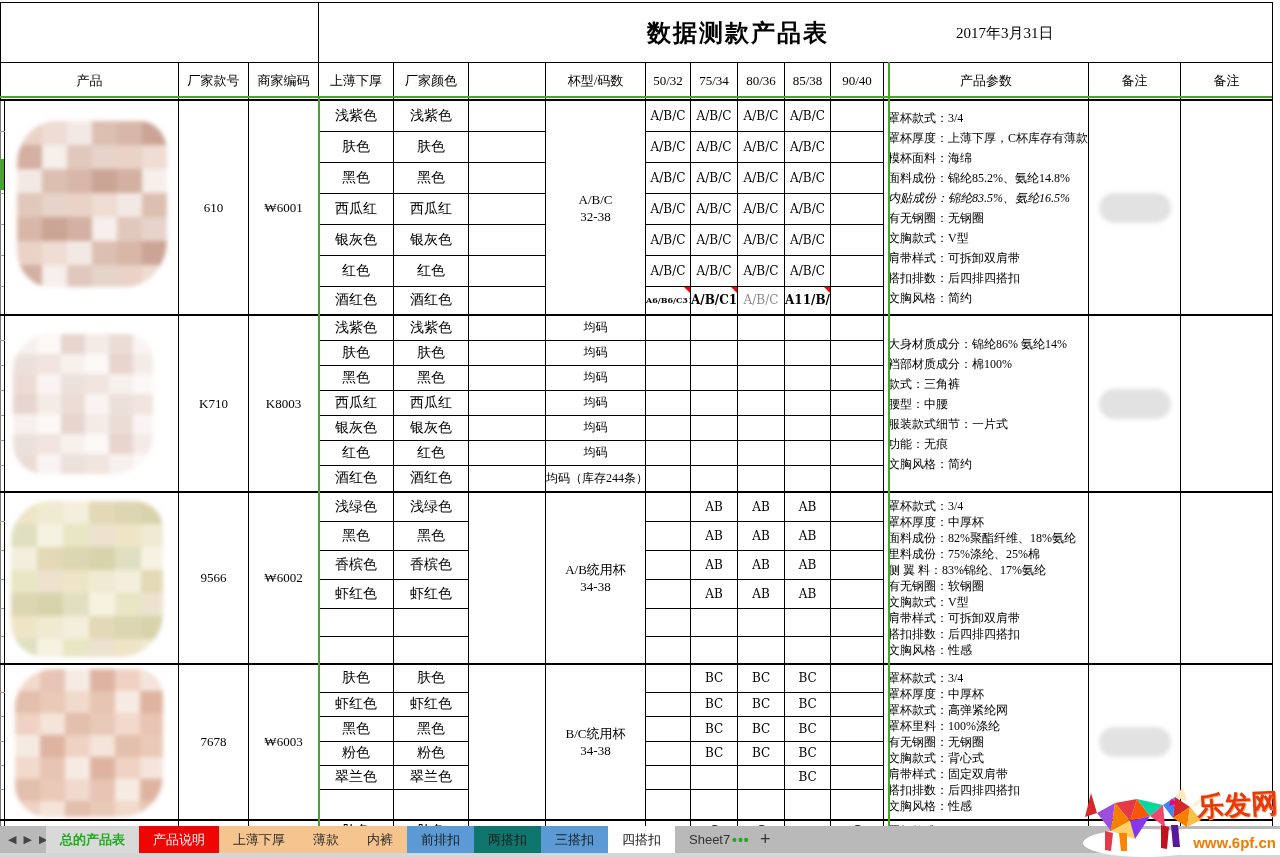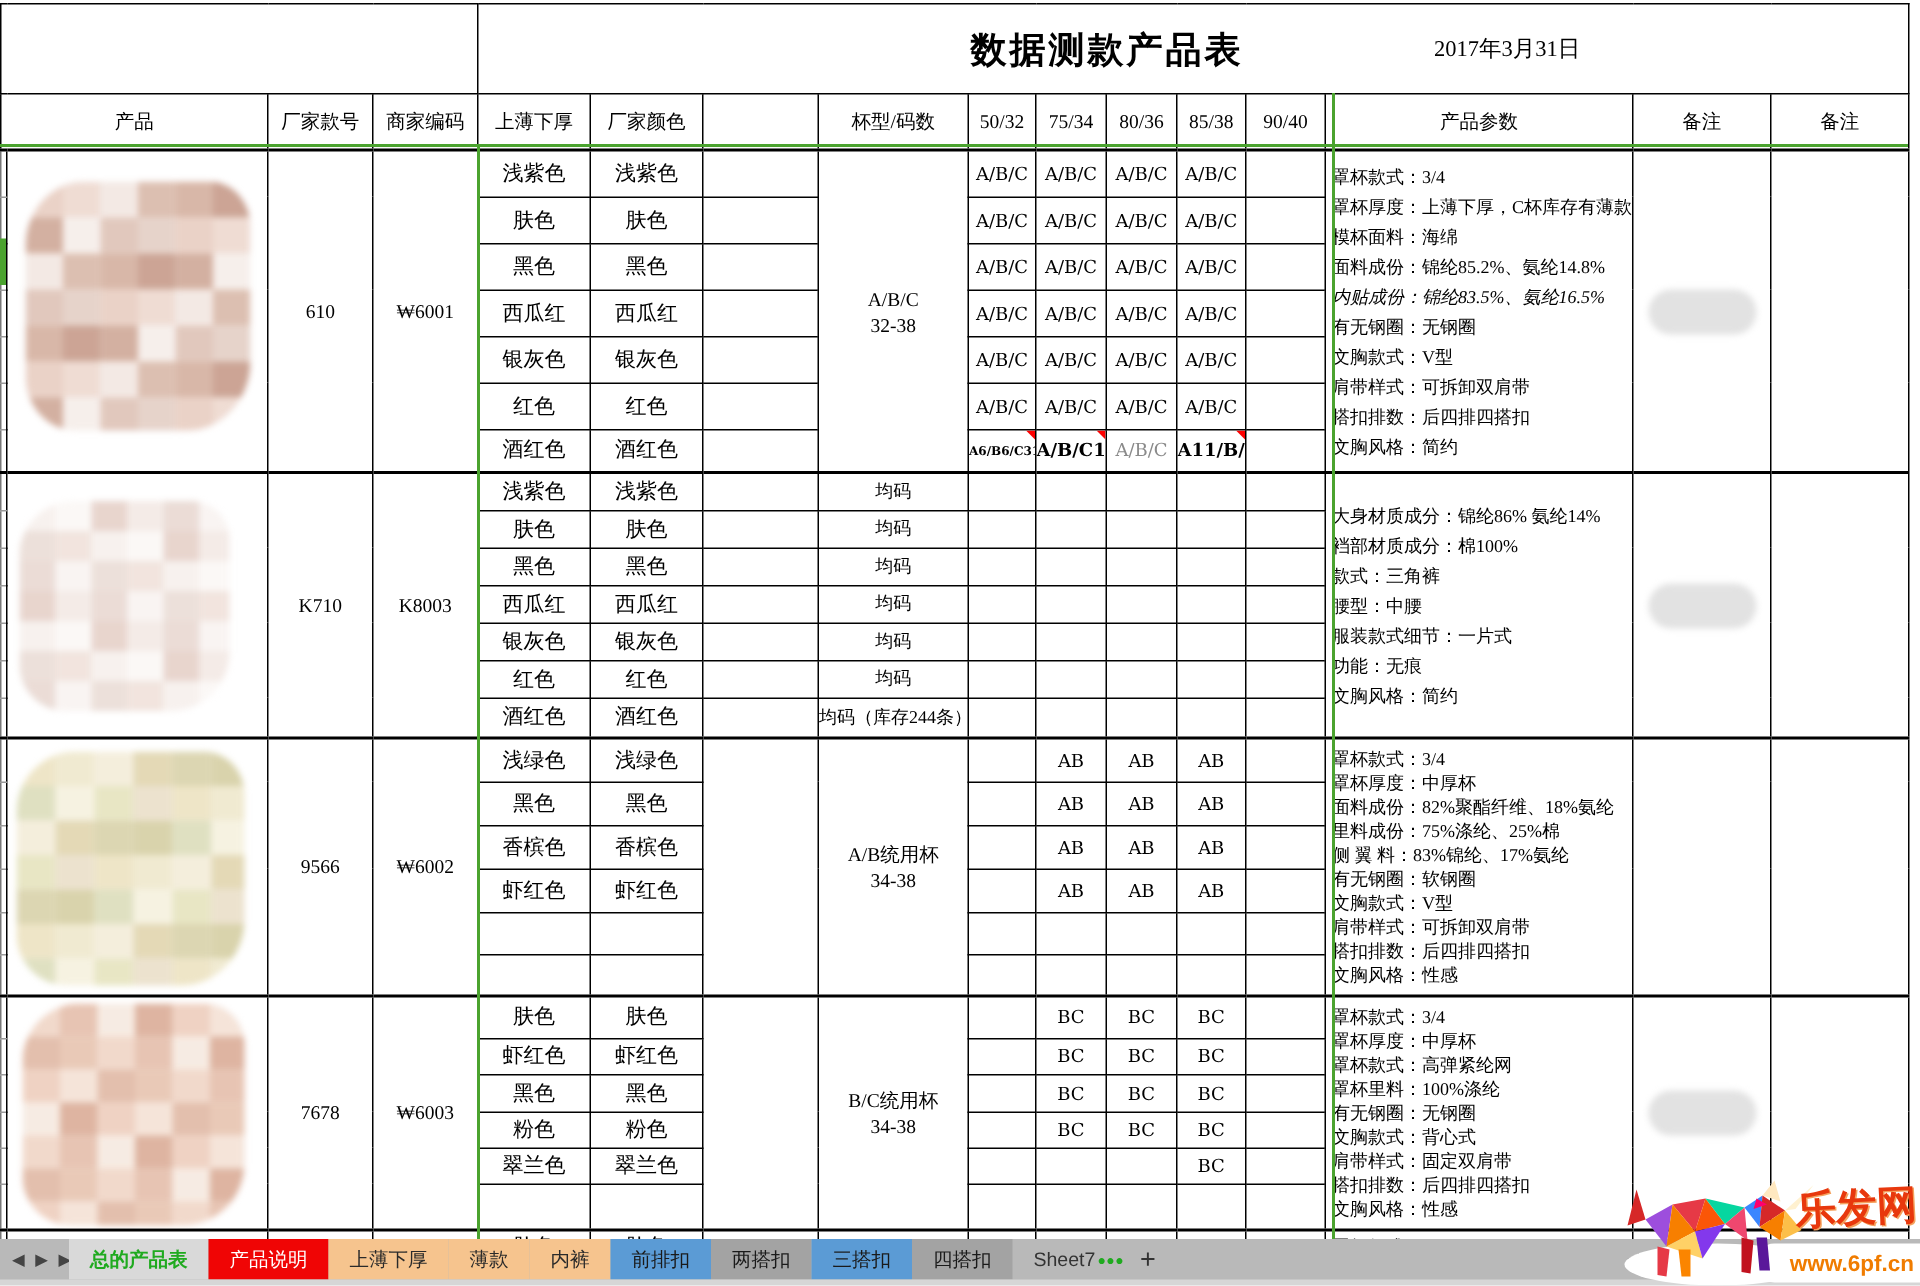--- a/index.html
+++ b/index.html
@@ -684,23 +684,23 @@
       <span>▶</span>
       <span>▶▏</span>
     </div>
     <div class="tabs" id="tabs">
         <span class="tab" style="background: rgb(217, 217, 217); color: rgb(31, 170, 31); font-weight: 700;">总的产品表</span>
         <span class="tab" style="background: rgb(240, 5, 5); color: rgb(255, 255, 255);">产品说明</span>
         <span class="tab" style="background: rgb(246, 196, 142); color: rgb(42, 42, 42);">上薄下厚</span>
         <span class="tab" style="background: rgb(246, 196, 142); color: rgb(42, 42, 42);">薄款</span>
         <span class="tab" style="background: rgb(246, 196, 142); color: rgb(42, 42, 42);">内裤</span>
         <span class="tab" style="background: rgb(91, 155, 213); color: rgb(26, 26, 26);">前排扣</span>
-        <span class="tab" style="background: #a3a3a3; color: rgb(26, 26, 26);">两搭扣</span>
+        <span class="tab" style="background: #0f766e; color: rgb(26, 26, 26);">两搭扣</span>
         <span class="tab" style="background: rgb(91, 155, 213); color: rgb(26, 26, 26);">三搭扣</span>
-        <span class="tab" style="background: #a3a3a3; color: rgb(26, 26, 26);">四搭扣</span>
+        <span class="tab" style="background: #ffffff; color: rgb(26, 26, 26);">四搭扣</span>
         <span class="tab" style="background: transparent; color: rgb(51, 51, 51);">Sheet7</span>
       </div>
     <div class="tab-extra" id="tab-more" style="left: 732px; font-weight: 700; letter-spacing: 1px; color: rgb(31, 170, 31);">•••</div>
     <div class="tab-extra" id="tab-add" style="left:760px;font-size:18px;color:#333;">+</div>
     <span class="scroll-left">◀</span>
     <div class="strip"></div>
   </div>
 
   <div class="watermark">
     <div class="wm-band"></div>

